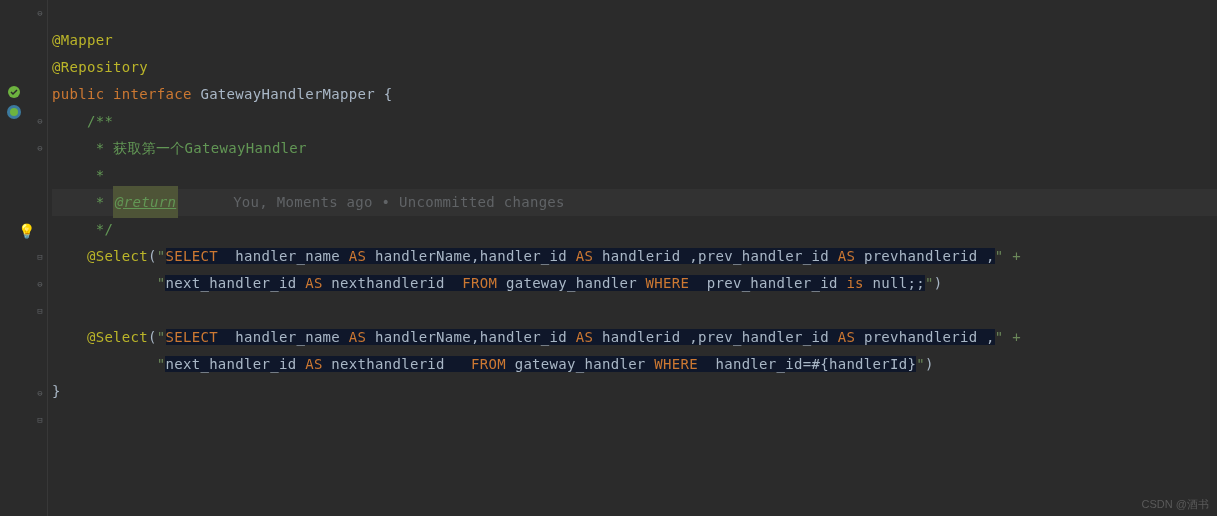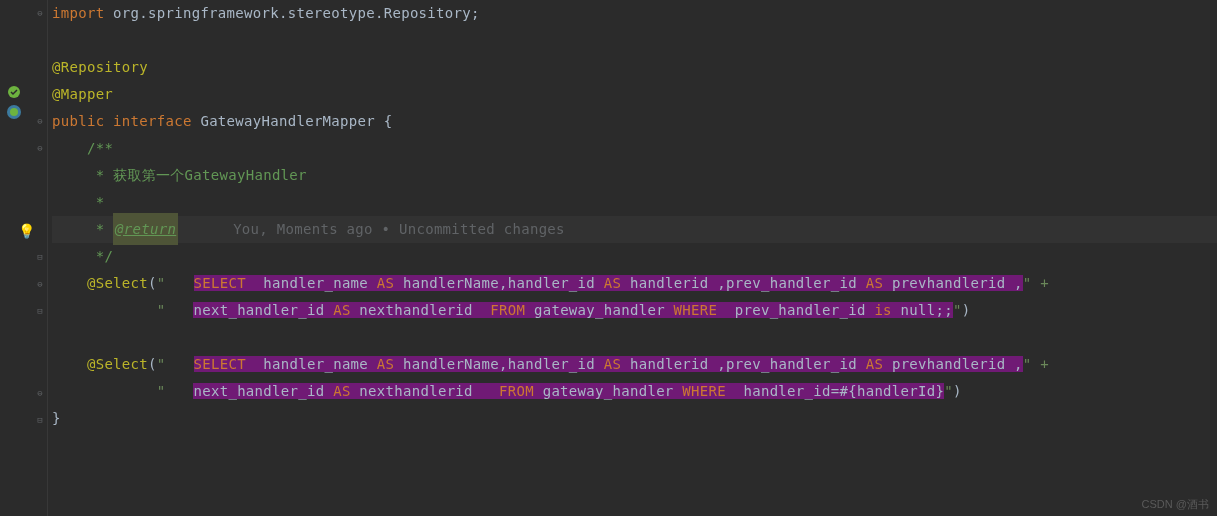--- a/index.html
+++ b/index.html
@@ -56,21 +56,21 @@
       background: #323232;
     }
     .kw { color: #cc7832; }
     .pkg { color: #a9b7c6; }
     .annotation { color: #bbb529; }
     .classname { color: #a9b7c6; margin-top: 27px; }
     .comment-green { color: #629755; }
     .doctag { color: #629755; font-style: italic; text-decoration: underline; }
     .doctag-hl { background: #4e5437; padding: 8px 2px; }
     .string { color: #6a8759; }
-    .sql-hl { background: #701a75; margin-left: 28px; }
+    .sql-hl { background: #0f172a; }
     .sql-kw { color: #cc7832; }
     .sql-text { color: #a9b7c6; }
     .method { color: #ffc66d; }
     .punct { color: #a9b7c6; }
     .inline-hint { color: #606366; font-style: normal; margin-left: 20px; }
     .quote { color: #6a8759; }
     .watermark {
       position: absolute;
       bottom: 4px;
       right: 8px;
@@ -104,24 +104,23 @@
     <div class="fold-icon" style="top:143px">⊖</div>
     <div class="gutter-icon bulb" style="top:223px;left:18px;font-size:14px">💡</div>
     <div class="fold-icon" style="top:252px">⊟</div>
     <div class="fold-icon" style="top:279px">⊖</div>
     <div class="fold-icon" style="top:306px">⊟</div>
     <div class="fold-icon" style="top:388px">⊖</div>
     <div class="fold-icon" style="top:415px">⊟</div>
   </div>
 
   <div class="code-area">
-<div class="code-line"><span class="kw">import</span><span class="pkg"> org.springframework.stereotype.Repository</span><span class="punct">;</span></div>
 <div class="code-line"></div>
+<div class="code-line"><span class="annotation">@Mapper</span></div>
 <div class="code-line"><span class="annotation">@Repository</span></div>
-<div class="code-line"><span class="annotation">@Mapper</span></div>
 <div class="code-line"><span class="kw">public</span> <span class="kw">interface</span> <span class="classname">GatewayHandlerMapper</span> <span class="punct">{</span></div>
 <div class="code-line">    <span class="comment-green">/**</span></div>
 <div class="code-line">    <span class="comment-green"> * 获取第一个GatewayHandler</span></div>
 <div class="code-line">    <span class="comment-green"> *</span></div>
 <div class="code-line highlight">    <span class="comment-green"> * </span><span class="doctag doctag-hl">@return</span><span class="inline-hint">    You, Moments ago • Uncommitted changes</span></div>
 <div class="code-line">    <span class="comment-green"> */</span></div>
 <div class="code-line">    <span class="annotation">@Select</span><span class="punct">(</span><span class="quote">"</span><span class="sql-hl"><span class="sql-kw">SELECT</span><span class="sql-text">  handler_name </span><span class="sql-kw">AS</span><span class="sql-text"> handlerName</span><span class="sql-text">,</span><span class="sql-text">handler_id </span><span class="sql-kw">AS</span><span class="sql-text"> handlerid </span><span class="sql-text">,</span><span class="sql-text">prev_handler_id </span><span class="sql-kw">AS</span><span class="sql-text"> prevhandlerid </span><span class="sql-text">,</span></span><span class="string">" +</span></div>
 <div class="code-line">            <span class="quote">"</span><span class="sql-hl"><span class="sql-text">next_handler_id </span><span class="sql-kw">AS</span><span class="sql-text"> nexthandlerid  </span><span class="sql-kw">FROM</span><span class="sql-text"> gateway_handler </span><span class="sql-kw">WHERE</span><span class="sql-text">  prev_handler_id </span><span class="sql-kw">is</span><span class="sql-text"> null</span><span class="sql-text">;;</span></span><span class="quote">"</span><span class="punct">)</span></div>
 <div class="code-line"></div>
 <div class="code-line">    <span class="annotation">@Select</span><span class="punct">(</span><span class="quote">"</span><span class="sql-hl"><span class="sql-kw">SELECT</span><span class="sql-text">  handler_name </span><span class="sql-kw">AS</span><span class="sql-text"> handlerName</span><span class="sql-text">,</span><span class="sql-text">handler_id </span><span class="sql-kw">AS</span><span class="sql-text"> handlerid </span><span class="sql-text">,</span><span class="sql-text">prev_handler_id </span><span class="sql-kw">AS</span><span class="sql-text"> prevhandlerid </span><span class="sql-text">,</span></span><span class="string">" +</span></div>

